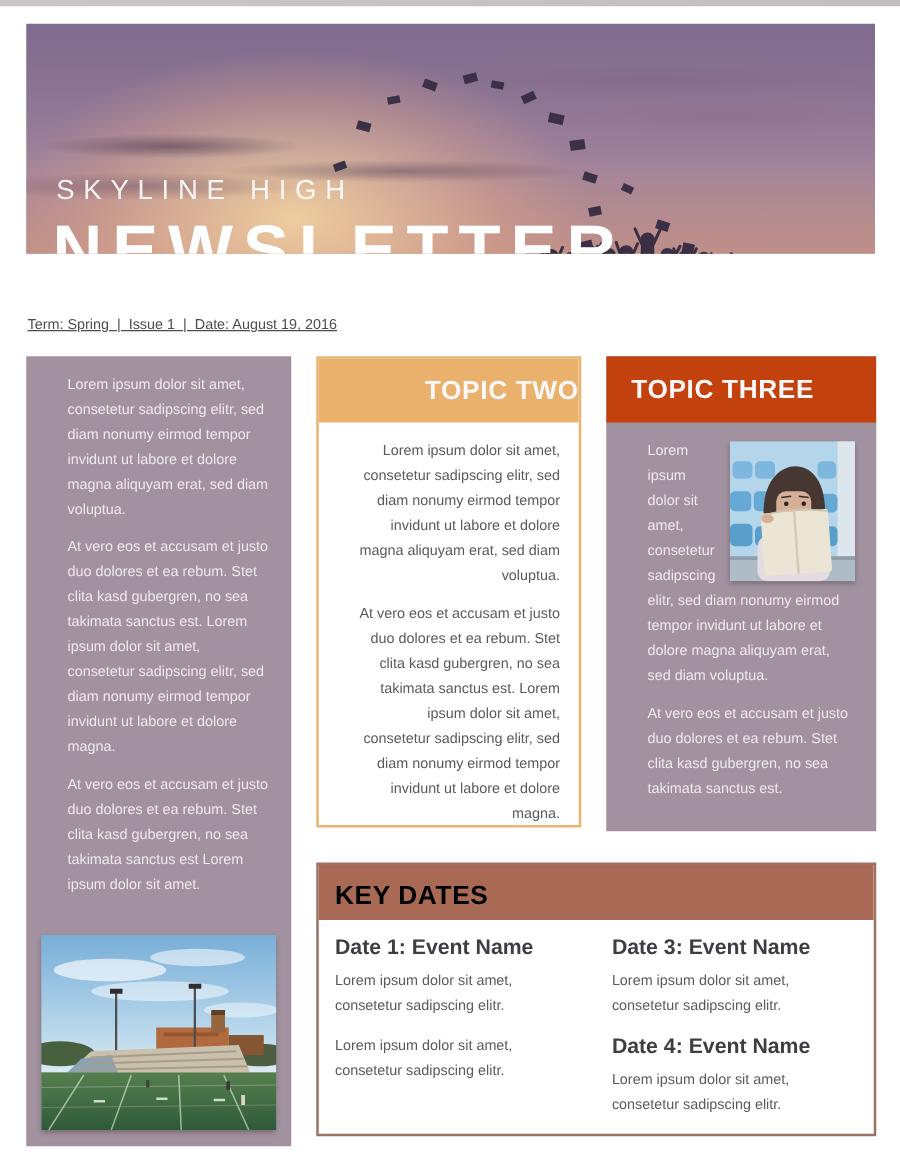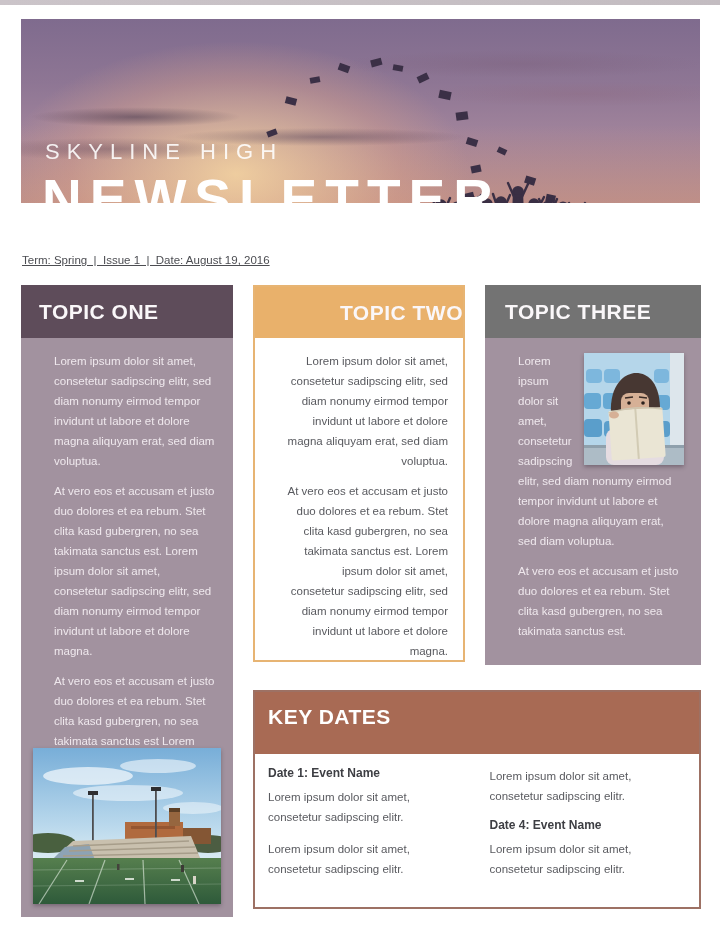--- a/index.html
+++ b/index.html
@@ -42,40 +42,40 @@
   }
   .topic-body{padding:13px 17px 0 17px;font-size:11.5px;line-height:20px;}
   .topic-body p{margin:0 0 10px 16px;}
   .col-one{left:21px;top:285px;width:212px;height:632px;background:#a2929f;}
   .col-one .topic-header{background:#5e4c5a;}
   .col-one .topic-body{color:#efe8ed;}
   .col-two{left:253px;top:285px;width:212px;height:377px;background:#ffffff;border:2px solid #e7b473;text-align:right;}
   .col-two .topic-header{background:#e9b16b;height:51px;line-height:51px;padding-left:16px;}
   .col-two .topic-body{color:#595a5f;padding:13px 15px 0 15px;}
   .col-three{left:485px;top:285px;width:216px;height:380px;background:#a2929f;}
-  .col-three .topic-header{background:#737373;padding-left:20px;}
+  .col-three .topic-header{background:#c2410c;padding-left:20px;}
   .col-three .topic-body{color:#efe8ed;}
   
   .photo{box-shadow:0 2px 4px rgba(40,30,40,.35);}
   .girl-photo{float:right;width:100px;height:112px;margin:2px 0 6px 8px;}
   .field-photo{position:absolute;left:12px;top:463px;width:188px;height:156px;}
   
   .key-dates{
     position:absolute;left:253px;top:690px;width:448px;height:219px;
     background:#ffffff;border:2px solid #9d7164;overflow:hidden;
   }
   .kd-header{
-    height:62px;line-height:50px;padding-left:13px;background:#a86a54;
-    font-size:21px;font-weight:700;letter-spacing:.5px;color:#ffffff;
+    height:44px;line-height:50px;padding-left:13px;background:#a86a54;
+    font-size:21px;font-weight:700;letter-spacing:.5px;color:#000000;
   }
   .kd-body{
     display:grid;grid-template-columns:1fr 1fr;column-gap:26px;
     padding:12px 14px 0 13px;
   }
-  .kd-event-heading{font-size:12px;font-weight:700;color:#3d3e43;margin:0 0 7px 0;}
+  .kd-event-heading{font-size:17px;font-weight:700;color:#3d3e43;margin:0 0 7px 0;}
   .kd-event-desc{font-size:11.5px;line-height:20px;color:#595a5f;margin:0 0 12px 0;}
 </style>
 </head>
 <body>
 
 <div class="page">
   <div class="top-strip"></div>
 
   <div class="hero">
     <svg width="679" height="221" viewBox="0 0 679 221">
@@ -168,21 +168,20 @@
         <rect x="-4.5" y="-3" width="9" height="6" transform="translate(481,132) rotate(25)"></rect>
       </g>
     </svg>
     <div class="hero-school">SKYLINE HIGH</div>
     <div class="hero-title">NEWSLETTER</div>
   </div>
 
   <div class="meta">Term: Spring &nbsp;|&nbsp; Issue 1 &nbsp;|&nbsp; Date: August 19, 2016</div>
 
   <div class="topic col-one">
-    <div class="topic-header">TOPIC ONE</div>
     <div class="topic-body">
       <p>Lorem ipsum dolor sit amet, consetetur sadipscing elitr, sed diam nonumy eirmod tempor invidunt ut labore et dolore magna aliquyam erat, sed diam voluptua.</p>
       <p>At vero eos et accusam et justo duo dolores et ea rebum. Stet clita kasd gubergren, no sea takimata sanctus est. Lorem ipsum dolor sit amet, consetetur sadipscing elitr, sed diam nonumy eirmod tempor invidunt ut labore et dolore magna.</p>
       <p>At vero eos et accusam et justo duo dolores et ea rebum. Stet clita kasd gubergren, no sea takimata sanctus est Lorem ipsum dolor sit amet.</p>
     </div>
     <div class="photo field-photo">
       <svg width="188" height="156" viewBox="0 0 188 156">
         <defs>
           <linearGradient id="fsky" x1="0" y1="0" x2="0" y2="1">
             <stop offset="0" stop-color="#78aed8"></stop>
@@ -300,19 +299,20 @@
 
   <div class="key-dates">
     <div class="kd-header">KEY DATES</div>
     <div class="kd-body">
       <div>
         <p class="kd-event-heading">Date 1: Event Name</p>
         <p class="kd-event-desc">Lorem ipsum dolor sit amet, consetetur sadipscing elitr.</p>
         <p class="kd-event-desc">Lorem ipsum dolor sit amet, consetetur sadipscing elitr.</p>
       </div>
       <div>
+        <p class="kd-event-heading">Date 3: Event Name</p>
         <p class="kd-event-desc">Lorem ipsum dolor sit amet, consetetur sadipscing elitr.</p>
         <p class="kd-event-heading">Date 4: Event Name</p>
         <p class="kd-event-desc">Lorem ipsum dolor sit amet, consetetur sadipscing elitr.</p>
       </div>
     </div>
   </div>
 </div>
 
 </body></html>

